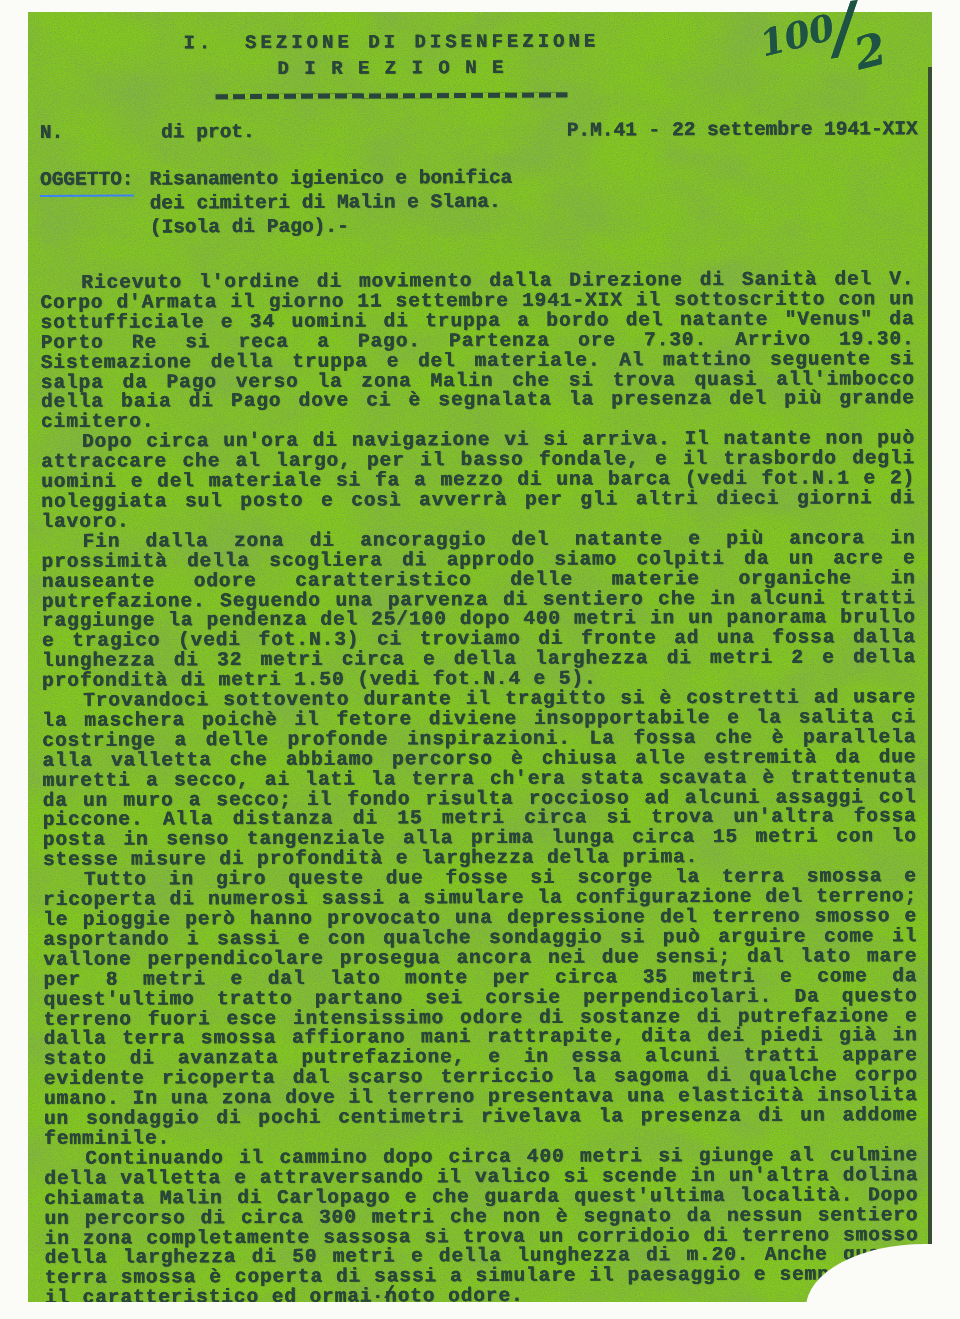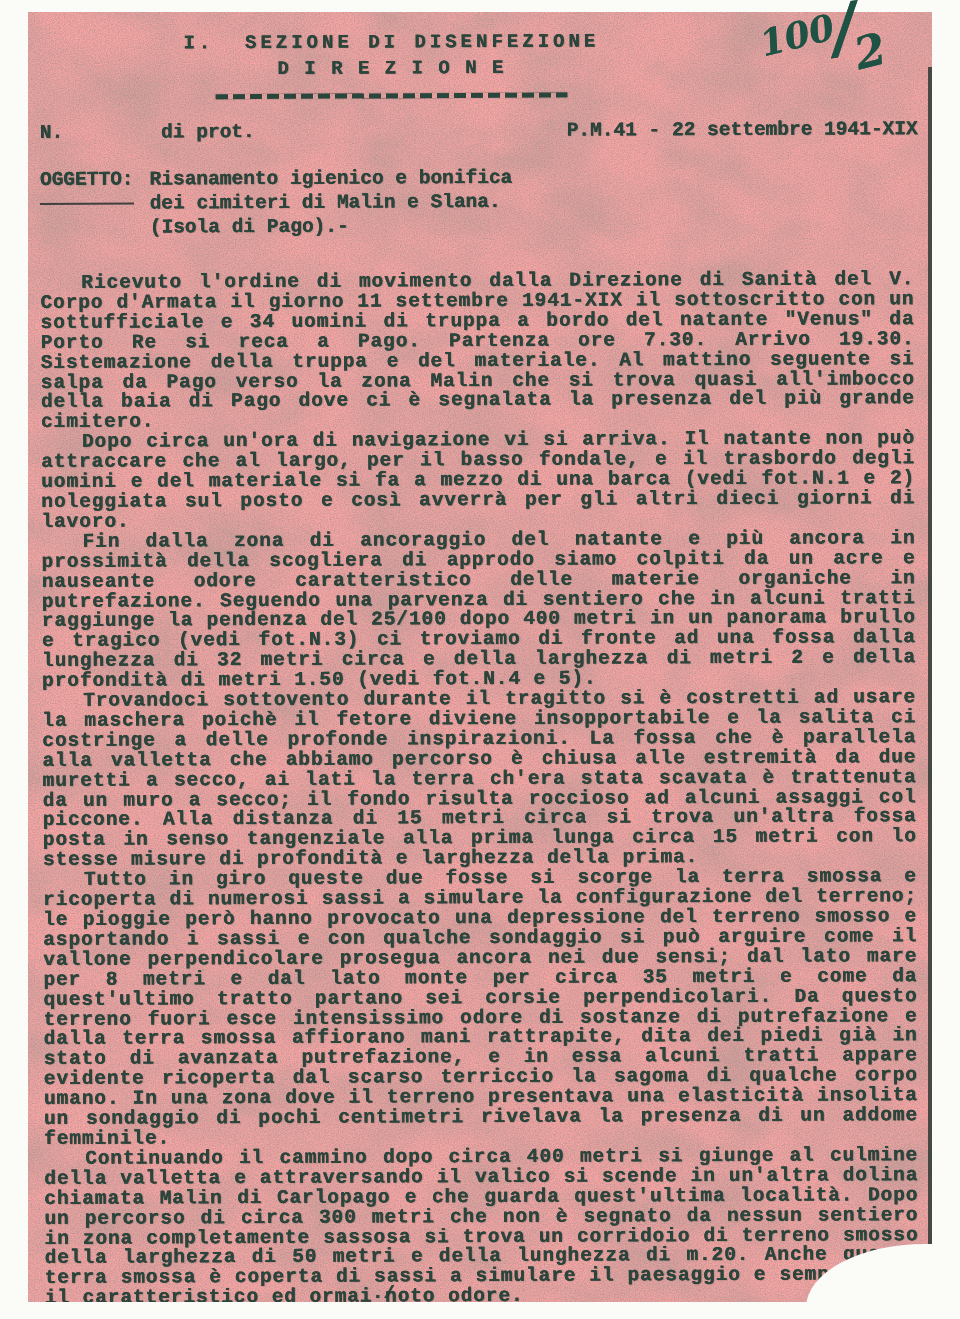--- a/index.html
+++ b/index.html
@@ -13,21 +13,21 @@
     overflow: hidden;
     background: #fbfbf8;
     font-family: "Liberation Mono", monospace;
   }
   .paper {
     position: absolute;
     left: 28px;
     top: 12px;
     width: 904px;
     height: 1290px;
-    background: #fca5a5;
+    background: #84cc16;
     overflow: hidden;
   }
   .paper-noise {
     position: absolute;
     inset: 0;
     width: 100%;
     height: 100%;
     pointer-events: none;
   }
   .edge-line {
@@ -94,22 +94,22 @@
   .protocol-row .place-date { margin-left: auto; margin-right: -4px; }
 
   .subject-block {
     margin-top: 24px;
     display: flex;
     align-items: flex-start;
     font-size: 19.5px;
     line-height: 24px;
   }
   .subject-label {
-    border-bottom: 2px solid #404040;
-    padding-bottom: 11px;
+    border-bottom: 2px solid #3b82f6;
+    padding-bottom: 3px;
     white-space: pre;
   }
   .subject-lines { margin-left: 16px; }
 
   .doc-body {
     margin-top: 34px;
     font-size: 19.5px;
     line-height: 19.9px;
     letter-spacing: 0.9px;
     text-align: justify;

